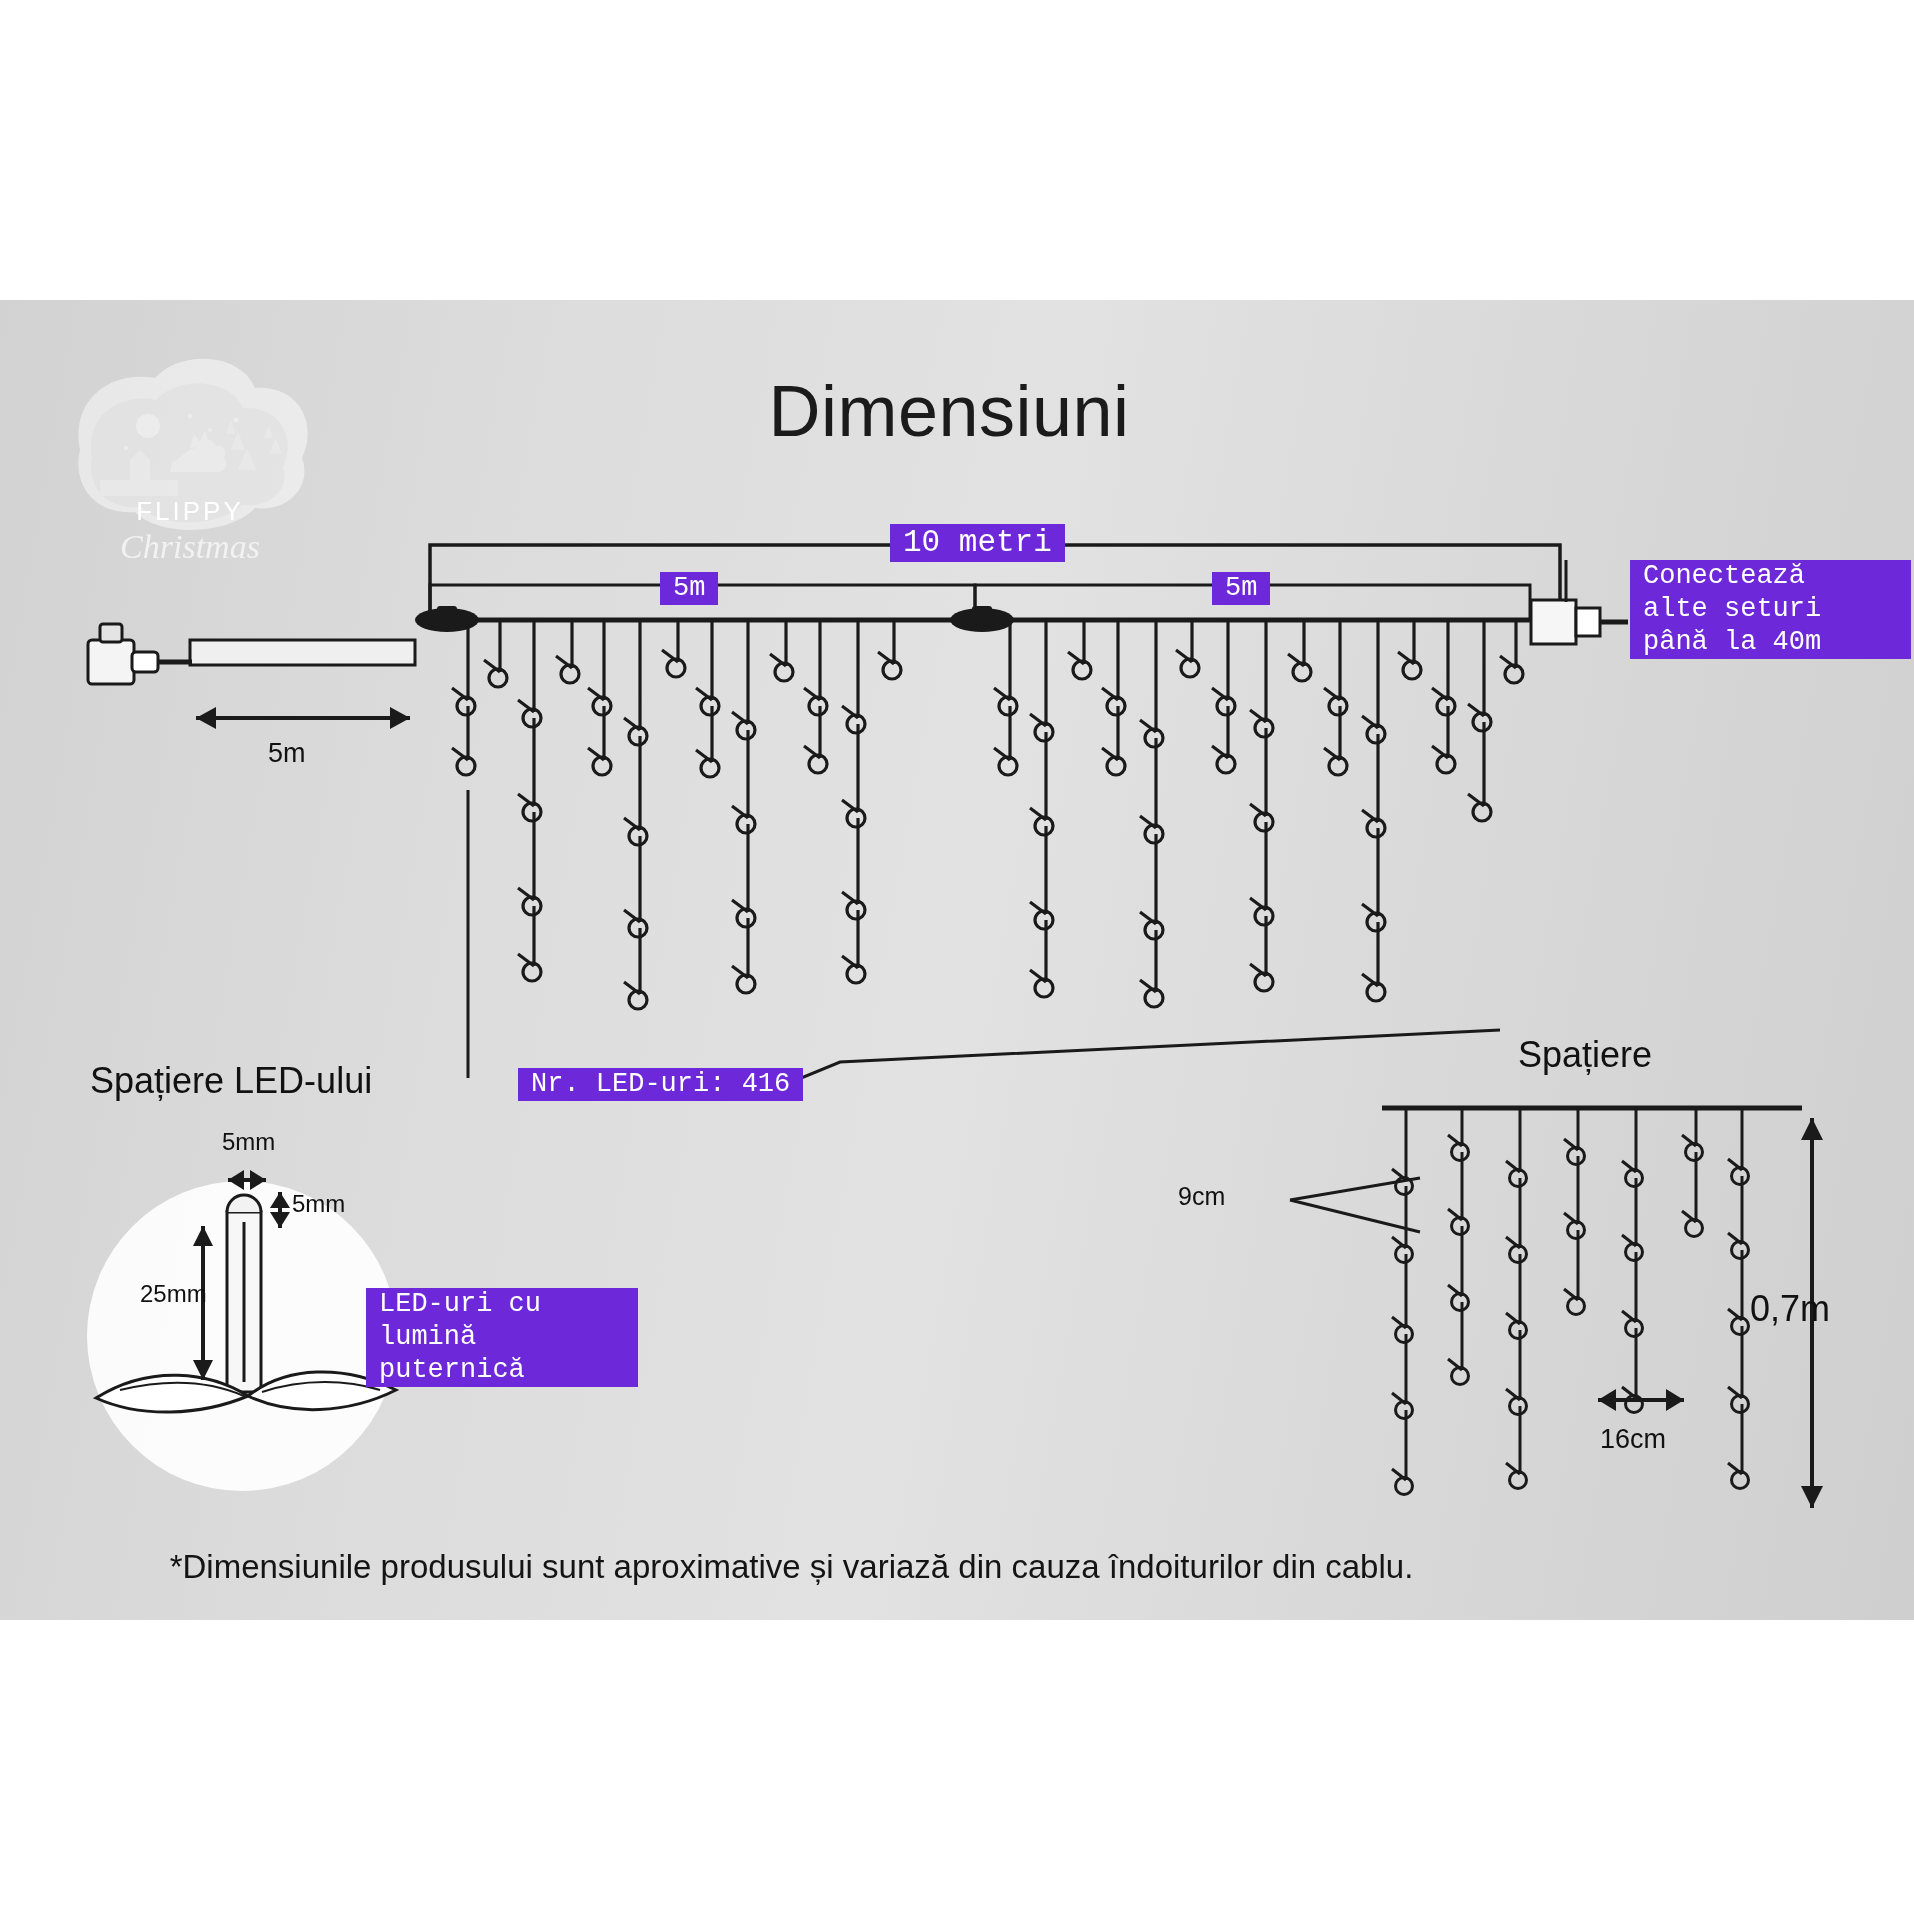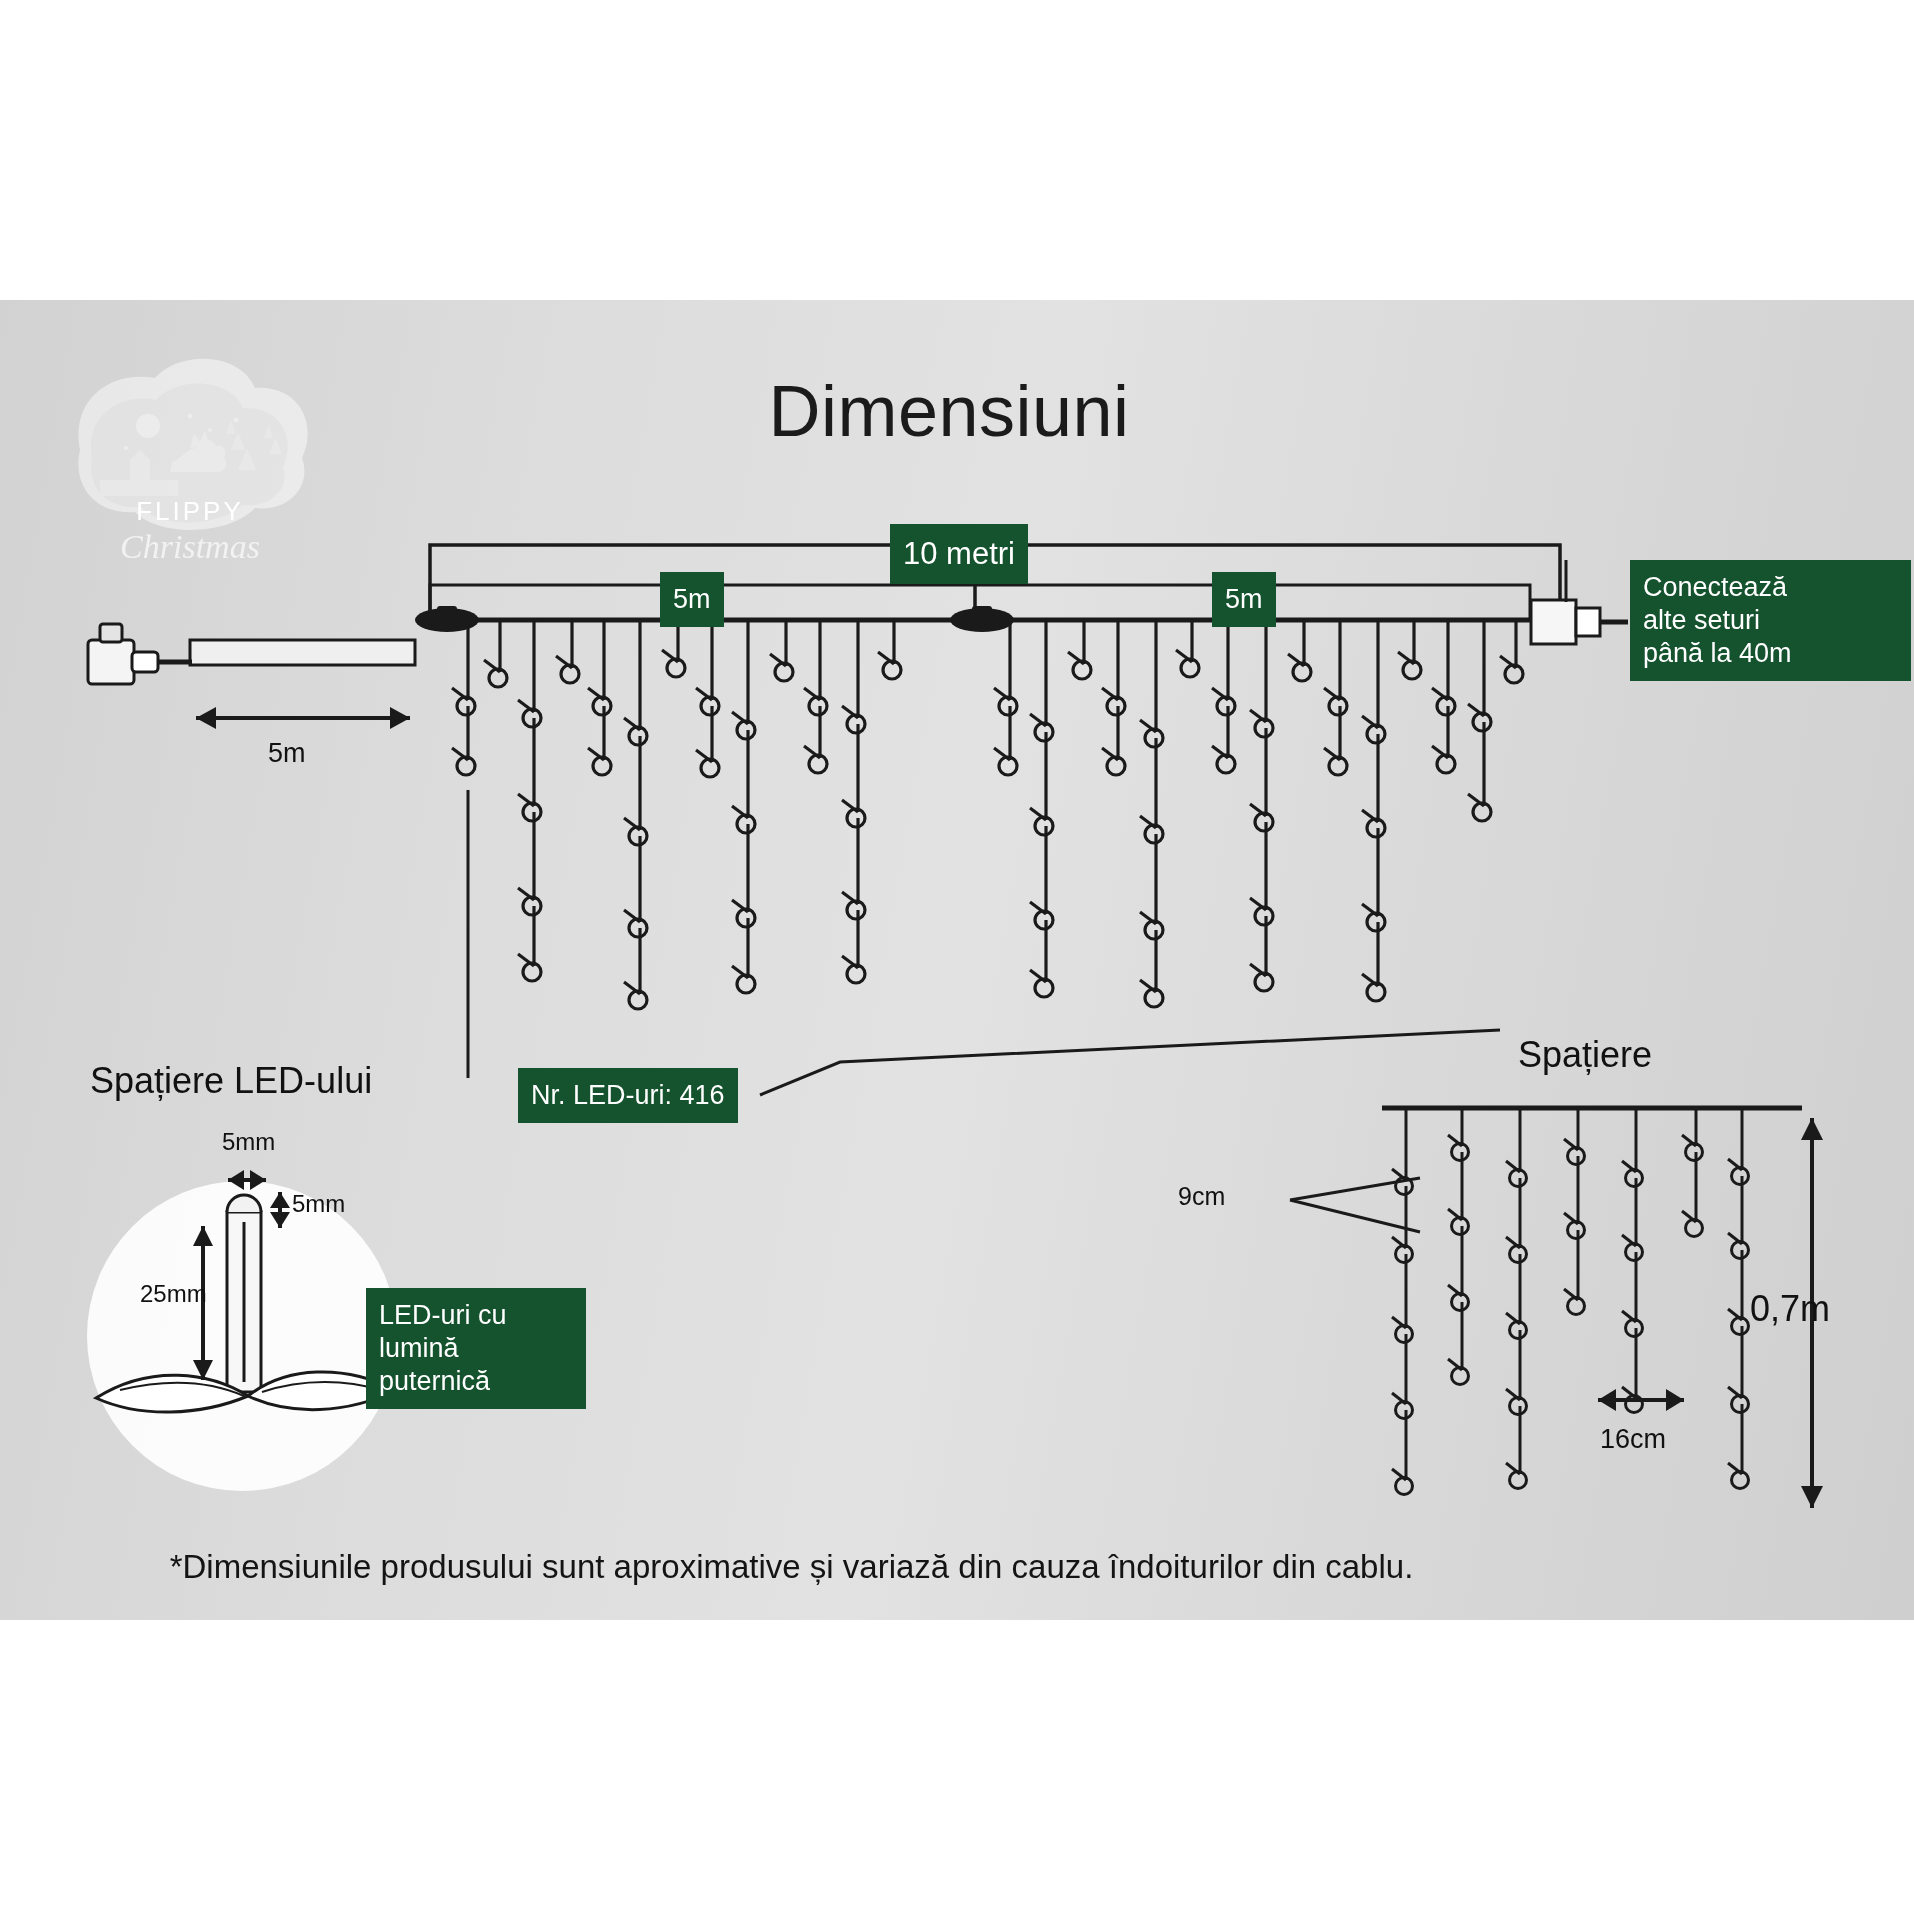--- a/index.html
+++ b/index.html
@@ -36,27 +36,28 @@
     top: 370px;
     width: 1898px;
     text-align: center;
     font-size: 72px;
     color: #1b1b1b;
     letter-spacing: 0.5px;
   }
   
   .chip {
     position: absolute;
-    background: #14532d;
+    background: #6d28d9;
     color: #ffffff;
     font-size: 27px;
     line-height: 1.22;
-    padding: 11px 13px;
+    padding: 0 13px;
     white-space: pre-line;
     box-sizing: border-box;
+    font-family: Liberation Mono, monospace;
   }
   .chip.big {
     font-size: 31px;
   }
   .plain {
     position: absolute;
     color: #111111;
     font-size: 27px;
     white-space: pre-line;
   }
@@ -504,21 +505,21 @@
     </g>
   </svg>
 
   <div class="chip big" style="left:890px; top:524px;">10 metri</div>
   <div class="chip" style="left:660px; top:572px;">5m</div>
   <div class="chip" style="left:1212px; top:572px;">5m</div>
   <div class="chip" style="left:1630px; top:560px; width:281px;">Conectează
 alte seturi
 până la 40m</div>
   <div class="chip" style="left:518px; top:1068px;">Nr. LED-uri: 416</div>
-  <div class="chip" style="left:366px; top:1288px; width:220px;">LED-uri cu lumină
+  <div class="chip" style="left:366px; top:1288px; width:272px;">LED-uri cu lumină
 puternică</div>
 
   <div class="plain" style="left:268px; top:738px;">5m</div>
   <div class="plain h" style="left:90px; top:1060px;">Spațiere LED-ului</div>
   <div class="plain h" style="left:1518px; top:1034px;">Spațiere</div>
   <div class="plain" style="left:222px; top:1128px; font-size:24px;">5mm</div>
   <div class="plain" style="left:292px; top:1190px; font-size:24px;">5mm</div>
   <div class="plain" style="left:140px; top:1280px; font-size:24px;">25mm</div>
   <div class="plain" style="left:1148px; top:1182px; font-size:25px;margin-left:30px;">9cm</div>
   <div class="plain" style="left:1750px; top:1288px; font-size:36px;">0,7m</div>

